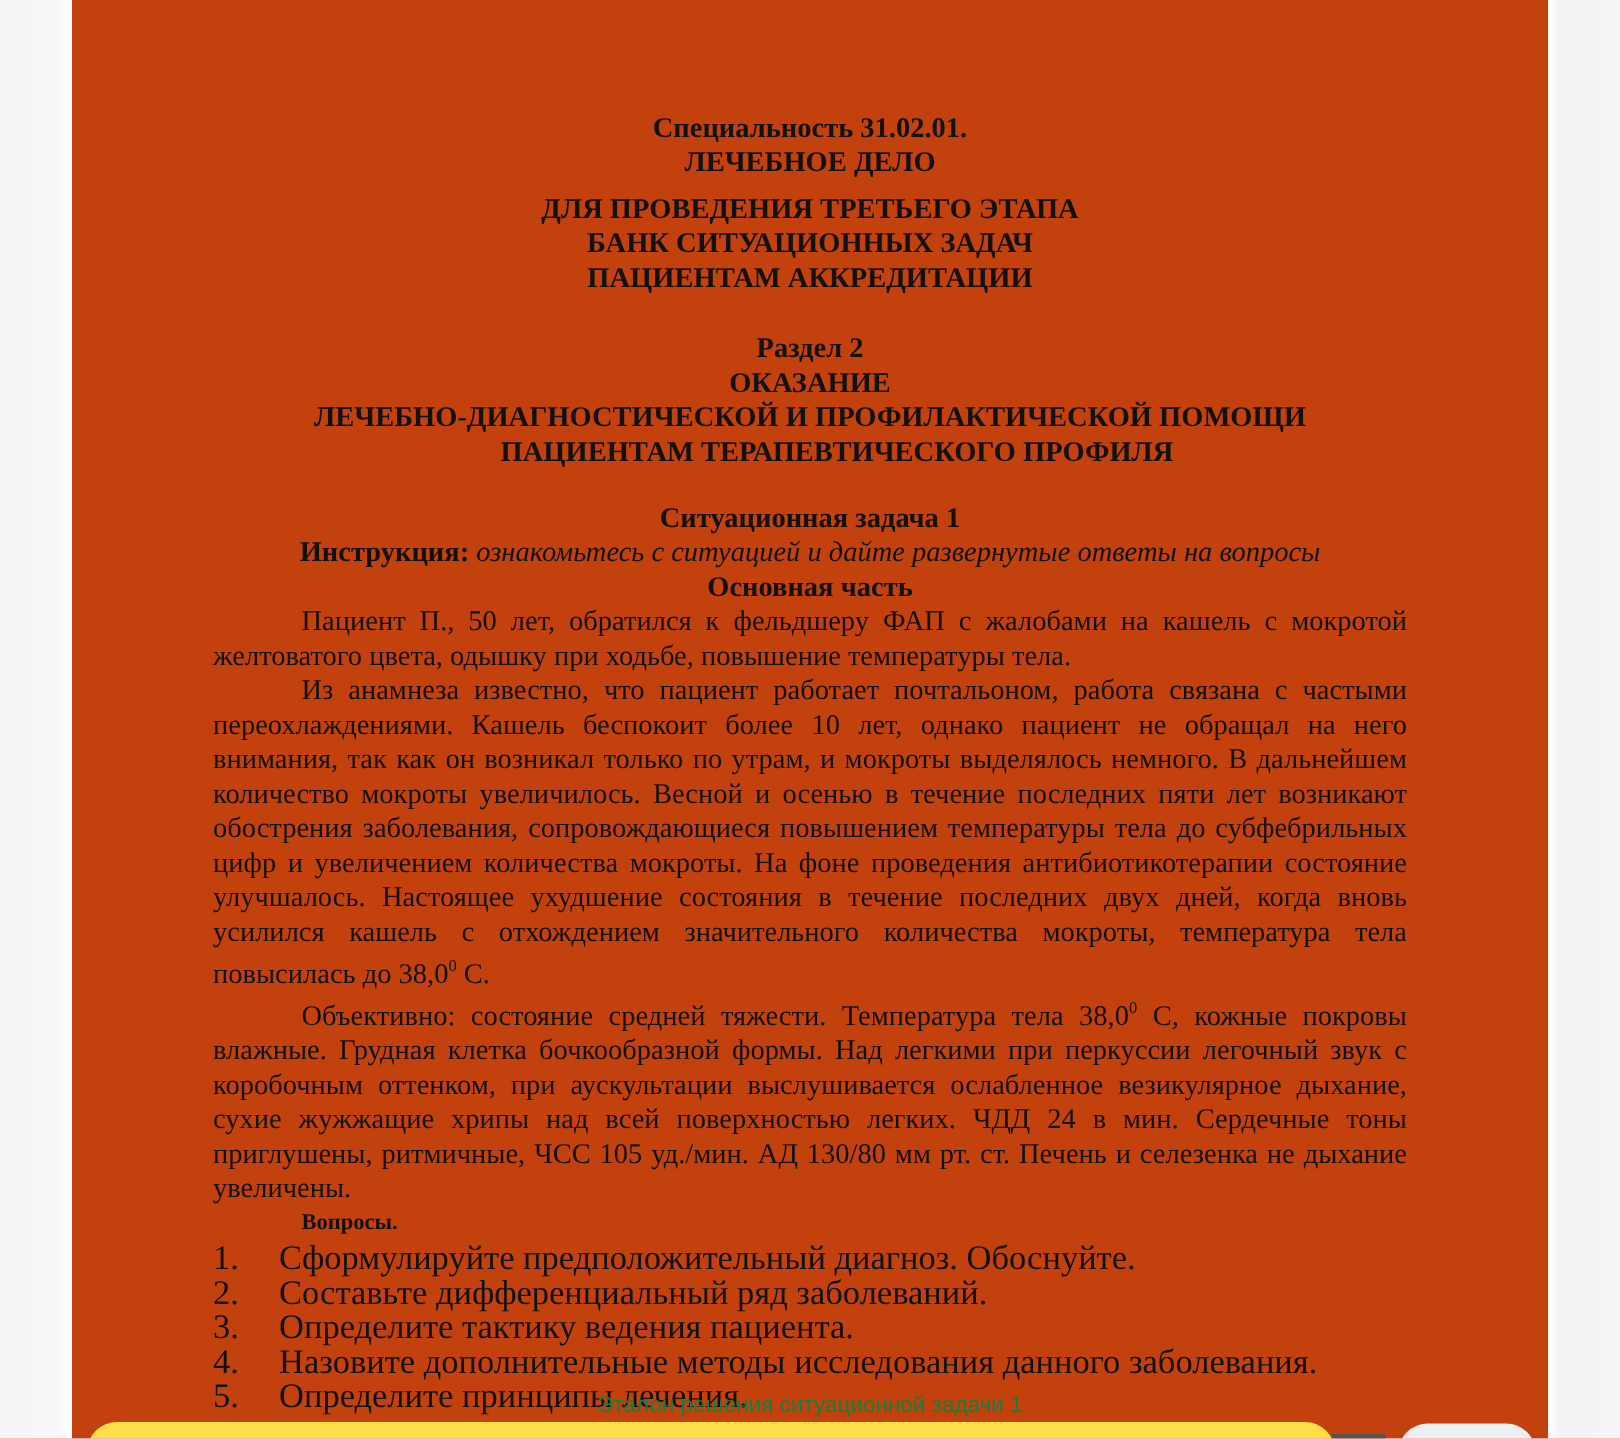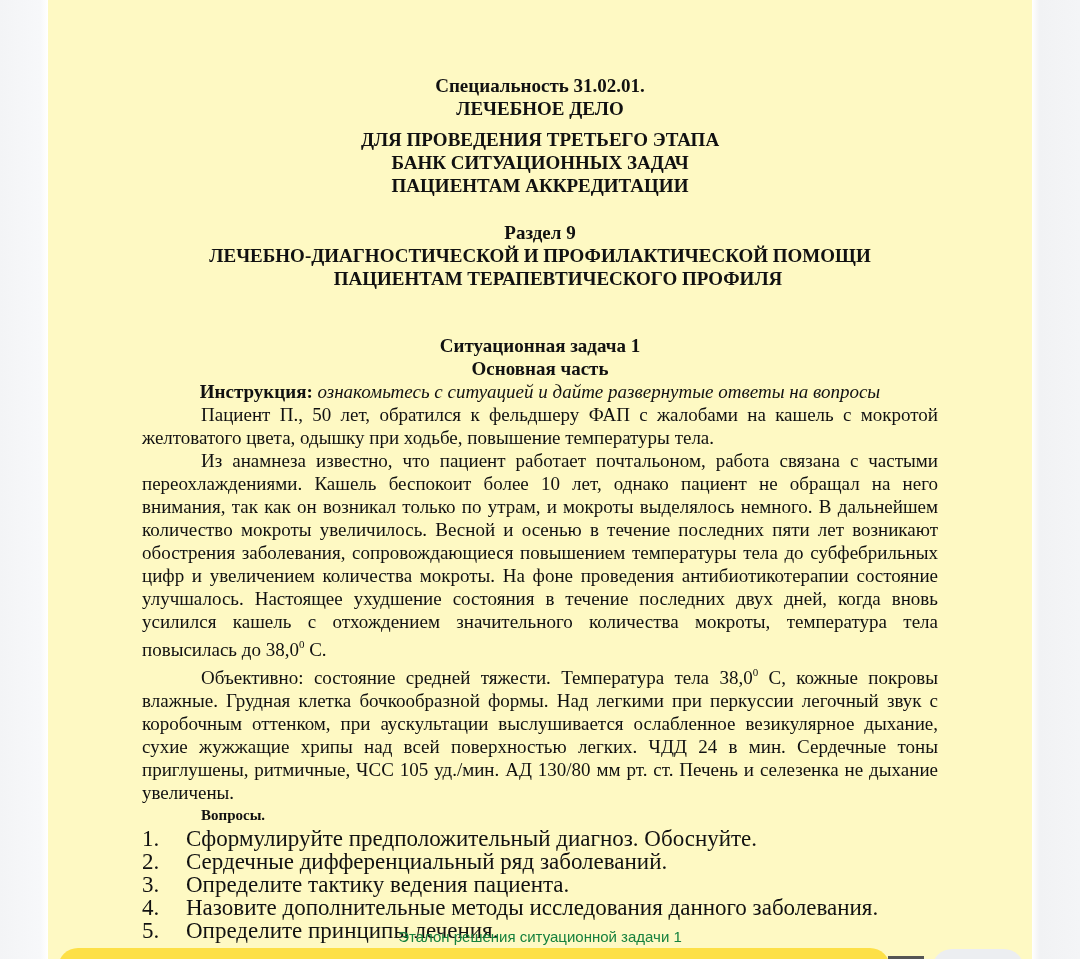--- a/index.html
+++ b/index.html
@@ -2,21 +2,21 @@
 <html><head>
 <meta charset="utf-8">
 <style>
   html, body { margin: 0; padding: 0; }
   body {
     width: 1080px; height: 959px; overflow: hidden; position: relative;
     background: linear-gradient(90deg, #f3f4f6 0px, #f7f8fa 40px, #ffffff 48px, #ffffff 1032px, #f1f2f4 1040px, #f4f5f7 1080px);
     font-family: "Liberation Serif", serif; color: #111;
   }
   .page {
-    position: absolute; left: 48px; top: 0; width: 984px; height: 959px; background: #fef9c3;
+    position: absolute; left: 48px; top: 0; width: 984px; height: 959px; background: #c2410c;
   }
   .doc { position: absolute; left: 94px; width: 796px; }
   .c { text-align: center; font-weight: bold; font-size: 19px; line-height: 23px; white-space: nowrap; }
   .p { font-size: 19px; line-height: 23px; text-align: justify; text-align-last: justify; margin: 0; }
   .p.last { text-align-last: left; font-family: Liberation Serif, serif; }
   .indent { text-indent: 59px; }
   .sup { font-size: 11px; vertical-align: 8px; }
   .q { position: absolute; left: 0; font-size: 23px; line-height: 23px; white-space: nowrap; }
   .q .num { display: inline-block; width: 44px; }
   .caption {
@@ -41,38 +41,39 @@
   <div class="doc" style="top:74px;">
     <div class="c">Специальность 31.02.01.</div>
     <div class="c">ЛЕЧЕБНОЕ ДЕЛО</div>
     <div style="height:8px"></div>
     <div class="c">ДЛЯ ПРОВЕДЕНИЯ ТРЕТЬЕГО ЭТАПА</div>
     <div class="c">БАНК СИТУАЦИОННЫХ ЗАДАЧ</div>
     <div class="c">ПАЦИЕНТАМ АККРЕДИТАЦИИ</div>
   </div>
 
   <div class="doc" style="top:221px;">
-    <div class="c">Раздел 9</div>
+    <div class="c">Раздел 2</div>
+    <div class="c">ОКАЗАНИЕ</div>
     <div class="c">ЛЕЧЕБНО-ДИАГНОСТИЧЕСКОЙ И ПРОФИЛАКТИЧЕСКОЙ ПОМОЩИ</div>
     <div class="c" style="padding-left:36px">ПАЦИЕНТАМ ТЕРАПЕВТИЧЕСКОГО ПРОФИЛЯ</div>
   </div>
 
   <div class="doc" style="top:334px;">
     <div class="c">Ситуационная задача 1</div>
-    <div class="c">Основная часть</div>
     <div class="c" style="font-weight:normal">
       <b>Инструкция:</b><i> ознакомьтесь с ситуацией и дайте развернутые ответы на вопросы</i>
     </div>
+    <div class="c">Основная часть</div>
     <p class="p indent last">Пациент П., 50 лет, обратился к фельдшеру ФАП с жалобами на кашель с мокротой желтоватого цвета, одышку при ходьбе, повышение температуры тела.</p>
     <p class="p indent last"><span>Из анамнеза известно, что пациент работает почтальоном, работа связана с частыми переохлаждениями. Кашель беспокоит более 10 лет, однако пациент не обращал на него внимания, так как он возникал только по утрам, и мокроты выделялось немного. В дальнейшем количество мокроты увеличилось. Весной и осенью в течение последних пяти лет возникают обострения заболевания, сопровождающиеся повышением температуры тела до субфебрильных цифр и увеличением количества мокроты. На фоне проведения антибиотикотерапии состояние улучшалось. Настоящее ухудшение состояния в течение последних двух дней, когда вновь усилился кашель с отхождением значительного количества мокроты, температура тела повысилась до 38,0</span><span class="sup">0</span><span> С.</span></p>
     <p class="p indent last"><span>Объективно: состояние средней тяжести. Температура тела 38,0</span><span class="sup">0</span><span> С, кожные покровы влажные. Грудная клетка бочкообразной формы. Над легкими при перкуссии легочный звук с коробочным оттенком, при аускультации выслушивается ослабленное везикулярное дыхание, сухие жужжащие хрипы над всей поверхностью легких. ЧДД 24 в мин. Сердечные тоны приглушены, ритмичные, ЧСС 105 уд./мин. АД 130/80 мм рт. ст. Печень и селезенка не дыхание увеличены.</span></p>
     <div style="font-weight:bold; font-size:15px; line-height:23px; padding-left:59px;">Вопросы.</div>
     <div style="position:relative; height:115px;">
       <div class="q" style="top:0"><span class="num">1.</span><span>Сформулируйте предположительный диагноз. Обоснуйте.</span></div>
-      <div class="q" style="top:23px"><span class="num">2.</span><span>Сердечные дифференциальный ряд заболеваний.</span></div>
+      <div class="q" style="top:23px"><span class="num">2.</span><span>Составьте дифференциальный ряд заболеваний.</span></div>
       <div class="q" style="top:46px"><span class="num">3.</span><span>Определите тактику ведения пациента.</span></div>
       <div class="q" style="top:69px"><span class="num">4.</span><span>Назовите дополнительные методы исследования данного заболевания.</span></div>
       <div class="q" style="top:92px"><span class="num">5.</span><span>Определите принципы лечения.</span></div>
     </div>
   </div>
 </div>
 
 <div class="caption">Эталон решения ситуационной задачи 1</div>
 <div class="yellow-btn"></div>
 <div class="dark-bar"></div>

